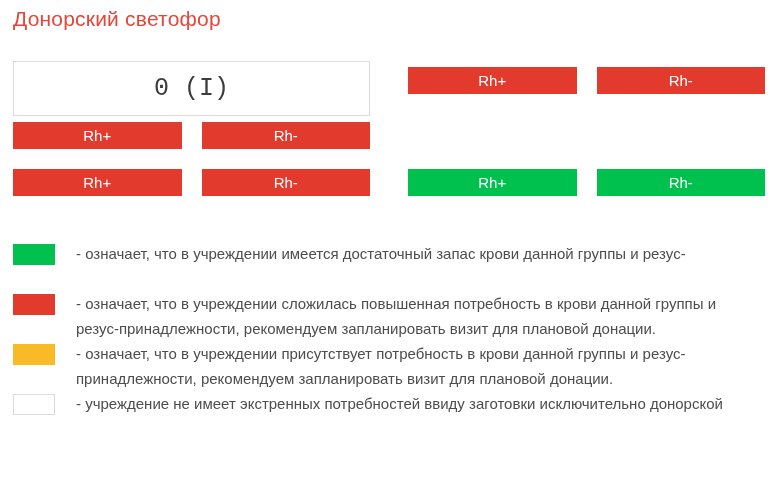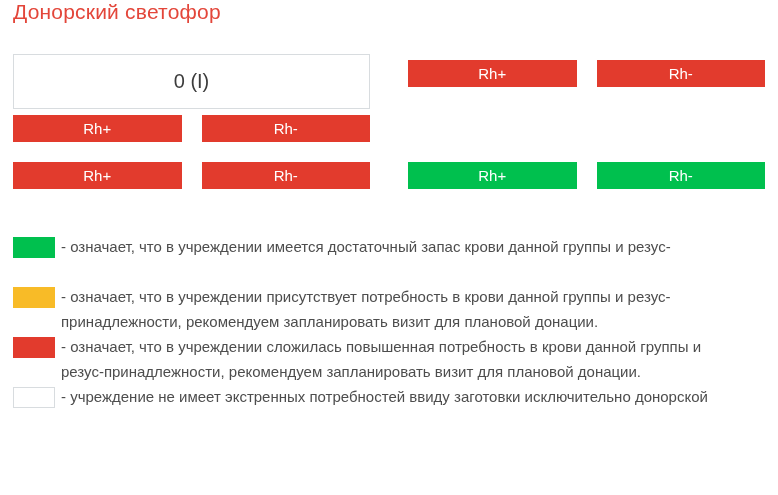--- a/index.html
+++ b/index.html
@@ -5,42 +5,43 @@
   * { box-sizing: border-box; margin: 0; padding: 0; }
   html, body { background: #ffffff; }
   body {
     width: 778px;
     height: 495px;
     overflow: hidden;
     font-family: "Liberation Sans", "DejaVu Sans", sans-serif;
   }
   .page { padding: 0 13px; }
   .page-title {
-    margin-top: 0;
+    margin-top: 7px;
     font-size: 21px;
     font-weight: 400;
     color: #e3463a;
     letter-spacing: 0.2px;
   }
   .groups-grid {
     margin-top: 30px;
     display: grid;
     grid-template-columns: 1fr 1fr;
     column-gap: 38px;
     row-gap: 14px;
   }
   .group-box {
     height: 55px;
     border: 1px solid #d8dcdf;
     background: #ffffff;
     display: flex;
     align-items: center;
     justify-content: center;
-    font-size: 20px;
+    font-size: 25px;
     color: #3c3c3c;
+    font-family: Liberation Mono, monospace;
   }
   .rh-row {
     margin-top: 6px;
     display: flex;
     gap: 20px;
   }
   .rh-cell {
     flex: 1;
     height: 27px;
     display: flex;
@@ -48,21 +49,21 @@
     justify-content: center;
     color: #ffffff;
     font-size: 15px;
     cursor: pointer;
   }
   .legend {
     margin-top: 45px;
   }
   .legend-item {
     display: flex;
-    gap: 6px;
+    gap: 21px;
     height: 50px;
     align-items: flex-start;
   }
   .legend-swatch {
     flex: 0 0 42px;
     width: 42px;
     height: 21px;
     margin-top: 3px;
   }
   .legend-text {
@@ -118,32 +119,32 @@
   <div class="legend">
 
     <div class="legend-item">
       <div class="legend-swatch status-green"></div>
       <div class="legend-text">
         <div>- означает, что в учреждении имеется достаточный запас крови данной группы и резус-</div>
       </div>
     </div>
 
     <div class="legend-item">
+      <div class="legend-swatch status-red"></div>
+      <div class="legend-text">
+        <div>- означает, что в учреждении сложилась повышенная потребность в крови данной группы и</div>
+        <div>резус-принадлежности, рекомендуем запланировать визит для плановой донации.</div>
+      </div>
+    </div>
+
+    <div class="legend-item">
       <div class="legend-swatch status-yellow"></div>
       <div class="legend-text">
         <div>- означает, что в учреждении присутствует потребность в крови данной группы и резус-</div>
         <div>принадлежности, рекомендуем запланировать визит для плановой донации.</div>
-      </div>
-    </div>
-
-    <div class="legend-item">
-      <div class="legend-swatch status-red"></div>
-      <div class="legend-text">
-        <div>- означает, что в учреждении сложилась повышенная потребность в крови данной группы и</div>
-        <div>резус-принадлежности, рекомендуем запланировать визит для плановой донации.</div>
       </div>
     </div>
 
     <div class="legend-item">
       <div class="legend-swatch status-white"></div>
       <div class="legend-text">
         <div>- учреждение не имеет экстренных потребностей ввиду заготовки исключительно донорской</div>
       </div>
     </div>
 

